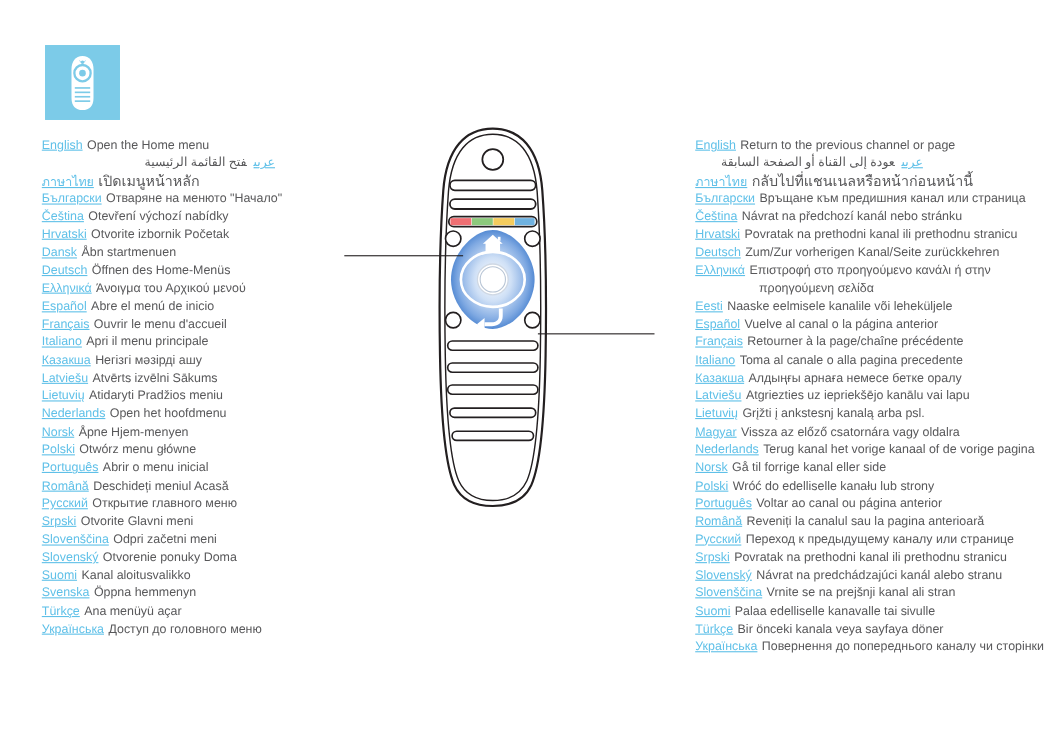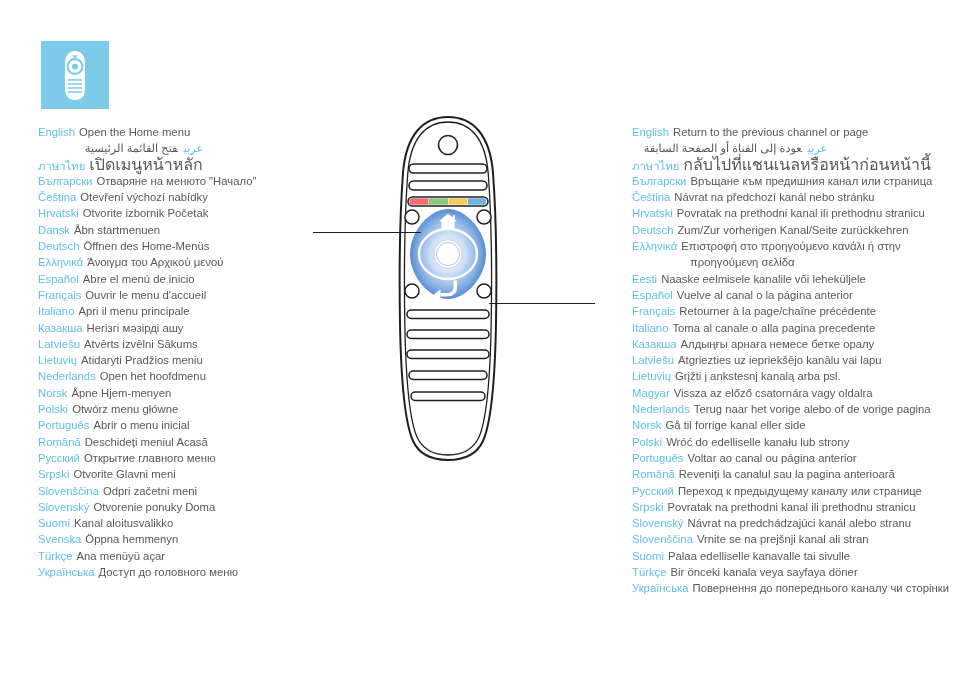--- a/index.html
+++ b/index.html
@@ -38,39 +38,40 @@
   #column-right { left: 632px; width: 345px; }
 
   .lang-row {
     height: 16.3px;
     white-space: nowrap;
     display: block;
   }
   .lang-label {
     color: #5fc0e8;
     display: inline;
+    text-decoration: underline;
   }
   .lang-text {
     color: #58585a;
     display: inline;
     margin-left: 4px;
   }
 
   
   .lang-row.rtl {
     direction: rtl;
-    text-align: center;
+    text-align: right;
     padding-left: 0;
   }
   #column-left .lang-row.rtl  { padding-right: 118px; }
   #column-right .lang-row.rtl { padding-right: 138px; }
   .lang-row.rtl .lang-text { margin-left: 0; margin-right: 6px; }
 
   
-  .lang-row.thai .lang-text { font-size: 16px; }
+  .lang-row.thai .lang-text { font-size: 13px; }
 
   
   .lang-row.cont {
     padding-left: 54px;
   }
 
   
   #remote-illustration {
     position: absolute;
     left: 383px;
@@ -233,21 +234,21 @@
     <div class="lang-row"><span class="lang-label">Ελληνικά</span><span class="lang-text">Επιστροφή στο προηγούμενο κανάλι ή στην</span></div>
     <div class="lang-row cont"><span class="lang-text">προηγούμενη σελίδα</span></div>
     <div class="lang-row"><span class="lang-label">Eesti</span><span class="lang-text">Naaske eelmisele kanalile või leheküljele</span></div>
     <div class="lang-row"><span class="lang-label">Español</span><span class="lang-text">Vuelve al canal o la página anterior</span></div>
     <div class="lang-row"><span class="lang-label">Français</span><span class="lang-text">Retourner à la page/chaîne précédente</span></div>
     <div class="lang-row"><span class="lang-label">Italiano</span><span class="lang-text">Toma al canale o alla pagina precedente</span></div>
     <div class="lang-row"><span class="lang-label">Казакша</span><span class="lang-text">Алдыңғы арнаға немесе бетке оралу</span></div>
     <div class="lang-row"><span class="lang-label">Latviešu</span><span class="lang-text">Atgriezties uz iepriekšējo kanālu vai lapu</span></div>
     <div class="lang-row"><span class="lang-label">Lietuvių</span><span class="lang-text">Grįžti į ankstesnj kanalą arba psl.</span></div>
     <div class="lang-row"><span class="lang-label">Magyar</span><span class="lang-text">Vissza az előző csatornára vagy oldalra</span></div>
-    <div class="lang-row"><span class="lang-label">Nederlands</span><span class="lang-text">Terug naar het vorige alebo of de vorige pagina</span></div>
+    <div class="lang-row"><span class="lang-label">Nederlands</span><span class="lang-text">Terug kanal het vorige kanaal of de vorige pagina</span></div>
     <div class="lang-row"><span class="lang-label">Norsk</span><span class="lang-text">Gå til forrige kanal eller side</span></div>
     <div class="lang-row"><span class="lang-label">Polski</span><span class="lang-text">Wróć do edelliselle kanału lub strony</span></div>
     <div class="lang-row"><span class="lang-label">Português</span><span class="lang-text">Voltar ao canal ou página anterior</span></div>
     <div class="lang-row"><span class="lang-label">Română</span><span class="lang-text">Reveniți la canalul sau la pagina anterioară</span></div>
     <div class="lang-row"><span class="lang-label">Русский</span><span class="lang-text">Переход к предыдущему каналу или странице</span></div>
     <div class="lang-row"><span class="lang-label">Srpski</span><span class="lang-text">Povratak na prethodni kanal ili prethodnu stranicu</span></div>
     <div class="lang-row"><span class="lang-label">Slovenský</span><span class="lang-text">Návrat na predchádzajúci kanál alebo stranu</span></div>
     <div class="lang-row"><span class="lang-label">Slovenščina</span><span class="lang-text">Vrnite se na prejšnji kanal ali stran</span></div>
     <div class="lang-row"><span class="lang-label">Suomi</span><span class="lang-text">Palaa edelliselle kanavalle tai sivulle</span></div>
     <div class="lang-row"><span class="lang-label">Türkçe</span><span class="lang-text">Bir önceki kanala veya sayfaya döner</span></div>

